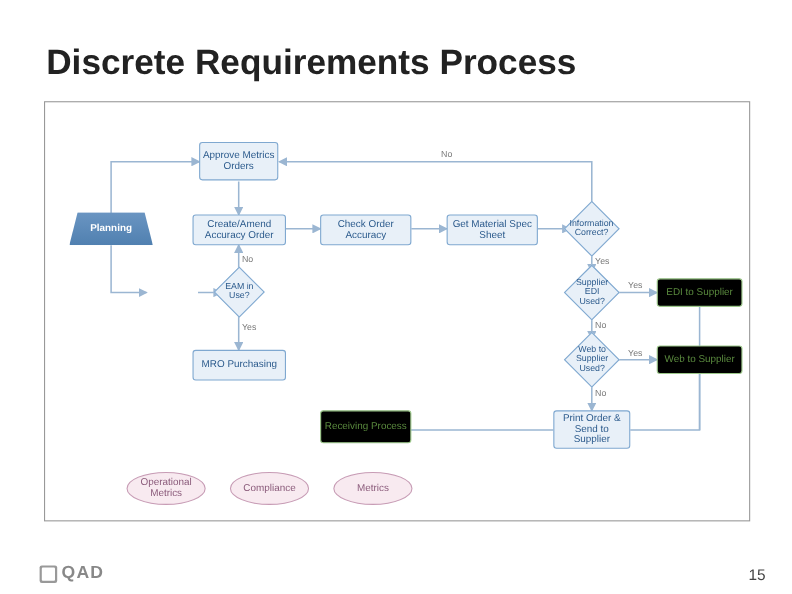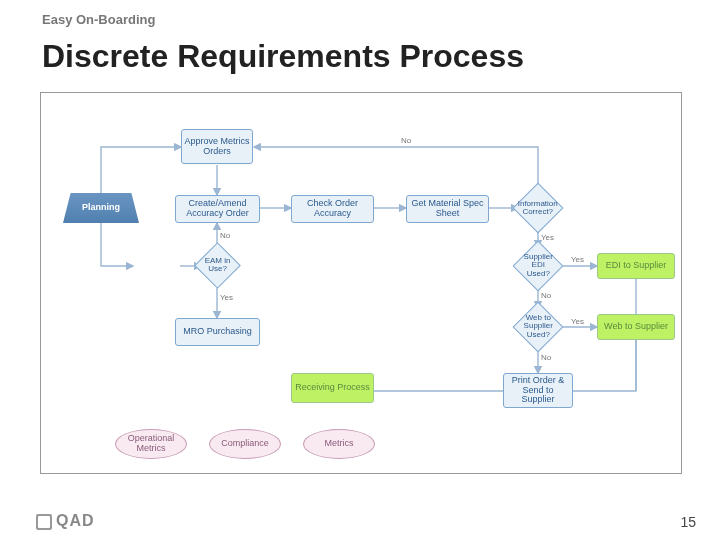--- a/index.html
+++ b/index.html
@@ -2,39 +2,38 @@
 <html><head>
 <meta charset="utf-8">
 <style>
   html,body{margin:0;padding:0;width:720px;height:540px;background:#fff;font-family:Arial,Helvetica,sans-serif;overflow:hidden}
   .slide{position:relative;width:720px;height:540px}
   .subtitle{position:absolute;left:42px;top:12px;font-size:13px;font-weight:bold;color:#777}
   .title{position:absolute;left:42px;top:38px;font-size:32px;font-weight:bold;color:#222}
   .canvas{position:absolute;left:40px;top:92px;width:640px;height:380px;border:1px solid #999}
   .node{position:absolute;font-size:9px;color:#2b5a8c;text-align:center;display:flex;align-items:center;justify-content:center;padding:2px;box-sizing:border-box;line-height:1.1}
   .rect{background:#e8f0f8;border:1px solid #7fa8d0;border-radius:3px}
-  .rect.green{background:#bef264;border-color:#9cc78a;color:#5a8a3e}
+  .rect.green{background:#000000;border-color:#9cc78a;color:#5a8a3e}
   .trap{background:linear-gradient(#6a95c2,#5080b0);color:#fff;font-weight:bold;clip-path:polygon(10% 0,90% 0,100% 100%,0 100%)}
   .diamond{background:#e8f0f8;border:1px solid #7fa8d0;transform:rotate(45deg)}
   .diamond span{transform:rotate(-45deg);display:block;text-align:center;font-size:8px;line-height:1.05}
   .oval{background:#f8eaf0;border:1px solid #c79cb5;border-radius:50%;color:#8a5a7a}
   .label{position:absolute;font-size:8px;color:#777}
   .logo{position:absolute;left:36px;bottom:10px;display:flex;align-items:flex-end;gap:4px}
   .logo-sq{width:16px;height:16px;background:#999;border-radius:2px;position:relative}
   .logo-sq::after{content:'';position:absolute;inset:2px;background:#fff;border-radius:1px}
   .logo-txt{font-weight:bold;color:#888;font-size:16px;letter-spacing:1px}
   .pagenum{position:absolute;right:24px;bottom:10px;font-size:14px;color:#444}
   svg.lines{position:absolute;left:0;top:0;width:640px;height:380px}
   svg.lines line, svg.lines polyline{stroke:#9bb6d2;stroke-width:1.4;fill:none}
 </style>
 </head>
 <body>
 
 <div class="slide">
-  <div class="subtitle">Easy On-Boarding</div>
   <div class="title">Discrete Requirements Process</div>
 
   <div class="canvas">
 
     <svg class="lines">
       <defs>
         <marker id="ah" markerWidth="6" markerHeight="6" refX="5" refY="3" orient="auto">
           <path d="M0,0 L6,3 L0,6 Z" fill="#9bb6d2"></path>
         </marker>
       </defs>

